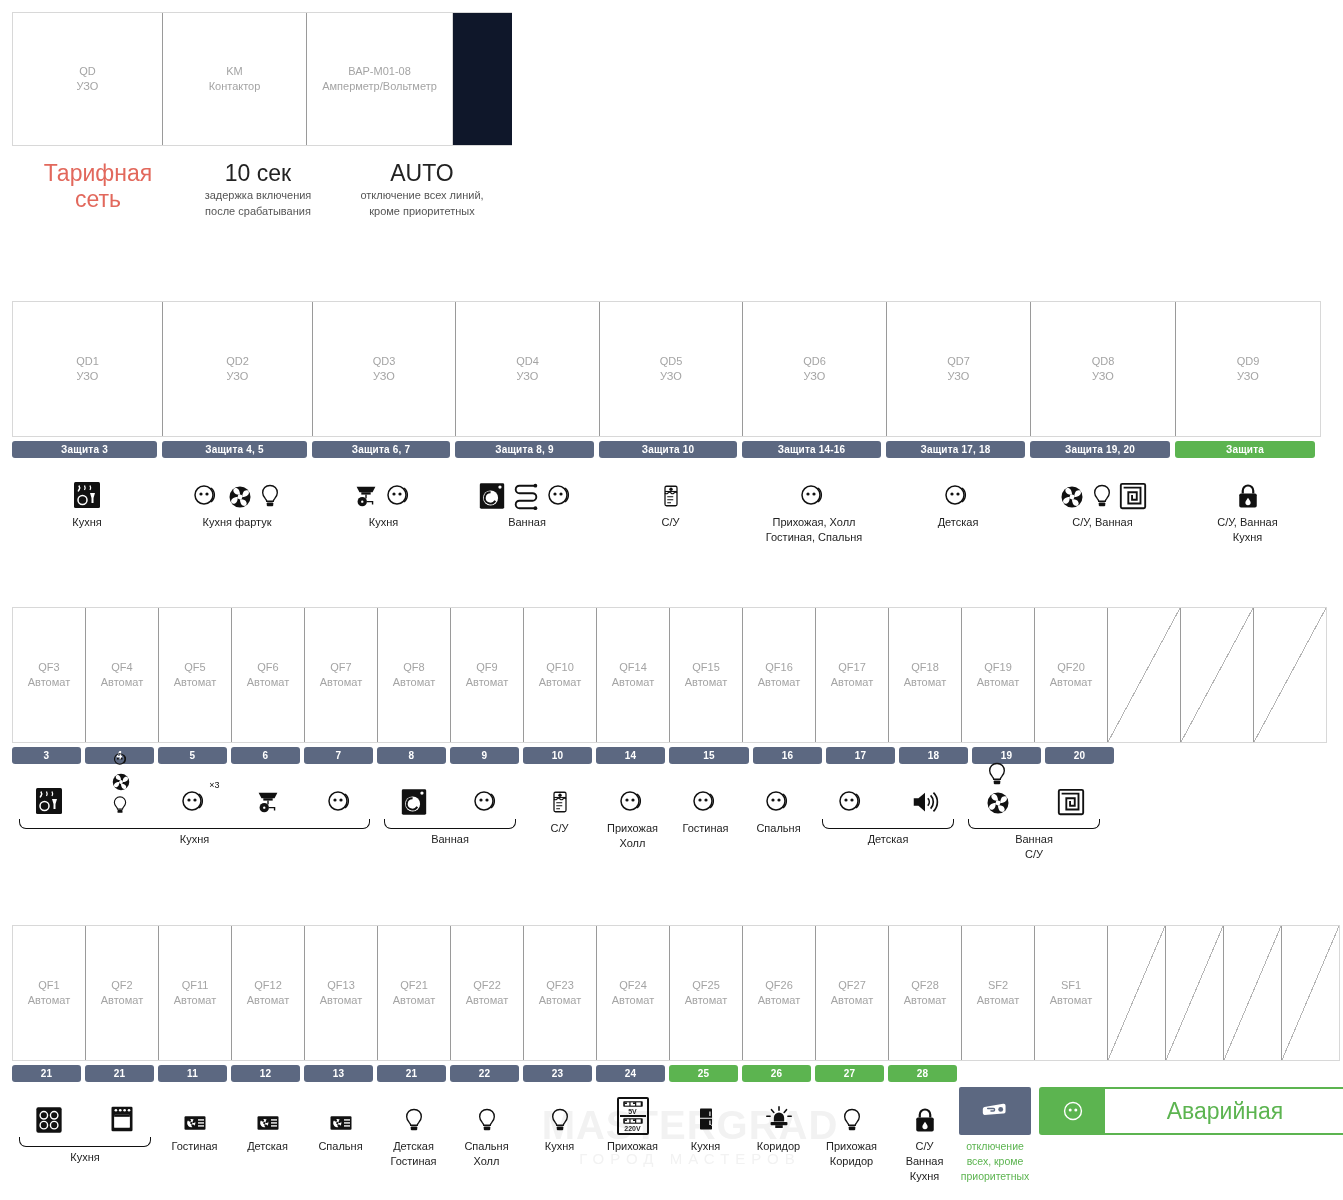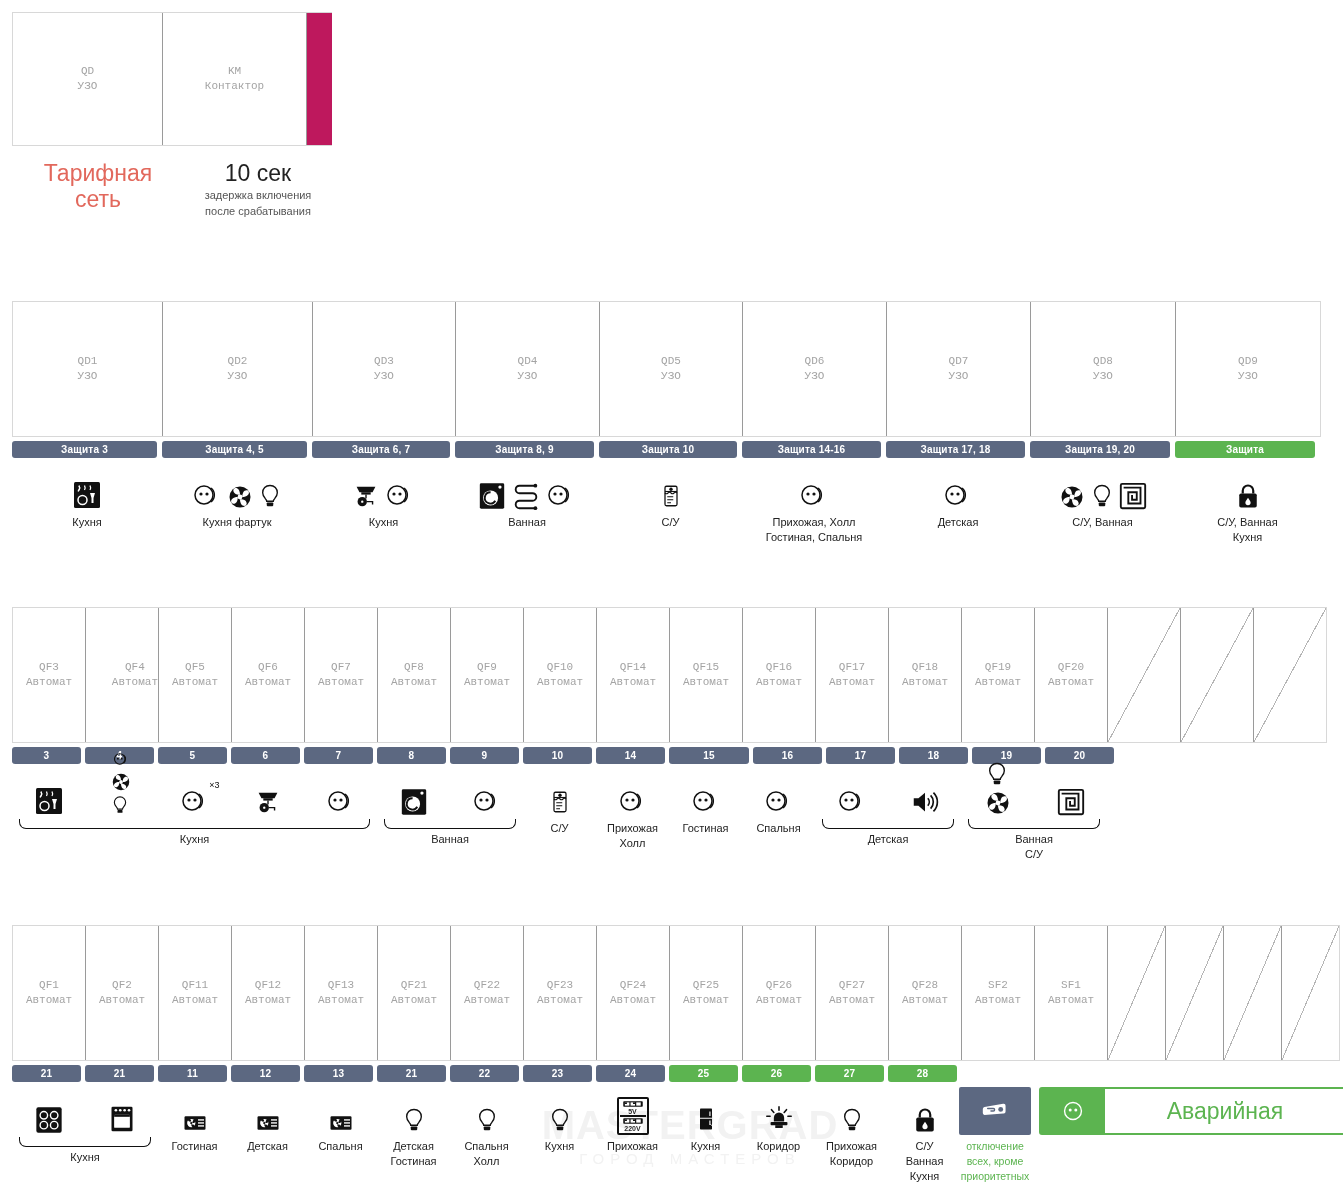--- a/index.html
+++ b/index.html
@@ -30,21 +30,21 @@
   .watermark .wm2 {
     font-size: 15px; letter-spacing: 6px;
     color: #f2f2f2; line-height: 1.8;
   }
 
   .sheet { position: relative; z-index: 1; }
 
   
   .section { position: absolute; }
 
-  .modrow { display: flex; border: 1px solid #d8d8d8; border-right: none; background:#be185d;font-family:Liberation Mono, monospace; }
+  .modrow { display: flex; border: 1px solid #d8d8d8; border-right: none; background:#0f172a; }
   .modrow .cell {
     border-right: 1px solid #9a9a9a;
     display: flex; align-items: center; justify-content: center;
     text-align: center;
     color: #a4a4a4;
     font-size: 11px;
     line-height: 1.35;
     position: relative;
     background: #fff;
   }
@@ -149,28 +149,38 @@
             <div>QD</div>
             <div>УЗО</div>
           </div>
         </div>
         <div class="cell" style="width: 144px;">
           <div>
             <div>KM</div>
             <div>Контактор</div>
           </div>
         </div>
+        <div class="cell last-border" style="width: 146px;">
+          <div>
+            <div>ВАР-М01-08</div>
+            <div>Амперметр/Вольтметр</div>
+          </div>
+        </div>
       </div>
     <div class="topinfo" id="top-info" style="margin-top:14px;">
         <div class="tcol" style="width: 172px;">
           <div class="big red">Тарифная<br>сеть</div>
         </div>
         <div class="tcol" style="width: 148px;">
           <div class="big">10 сек</div>
           <div class="sub">задержка включения<br>после срабатывания</div>
+        </div>
+        <div class="tcol" style="width: 180px;">
+          <div class="big">AUTO</div>
+          <div class="sub">отключение всех линий,<br>кроме приоритетных</div>
         </div>
       </div>
   </div>
 
   <div class="section" style="left:12px; top:301px;">
     <div class="modrow" id="rcd-modrow" style="height:136px;">
         <div class="cell" style="width: 150px;">
           <div>
             <div>QD1</div>
             <div>УЗО</div>
@@ -416,21 +426,21 @@
   </div>
 
   <div class="section" style="left:12px; top:607px;">
     <div class="modrow" id="b1-modrow" style="height:136px;">
         <div class="cell" style="width: 73px;">
           <div>
             <div>QF3</div>
             <div>Автомат</div>
           </div>
         </div>
-        <div class="cell" style="width: 73px; justify-content: flex-end;">
+        <div class="cell" style="width: 73px;">
           <div>
             <div>QF4</div>
             <div>Автомат</div>
           </div>
         </div>
         <div class="cell" style="width: 73px;">
           <div>
             <div>QF5</div>
             <div>Автомат</div>
           </div>

